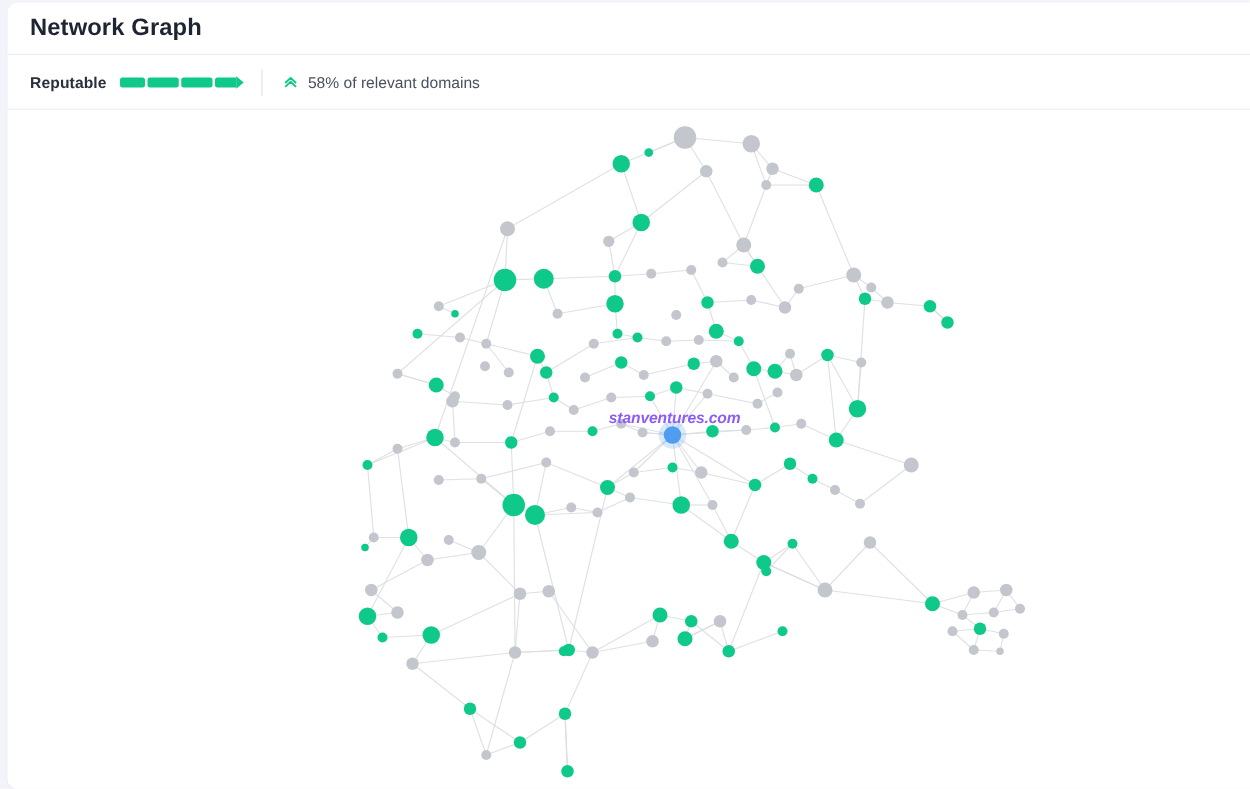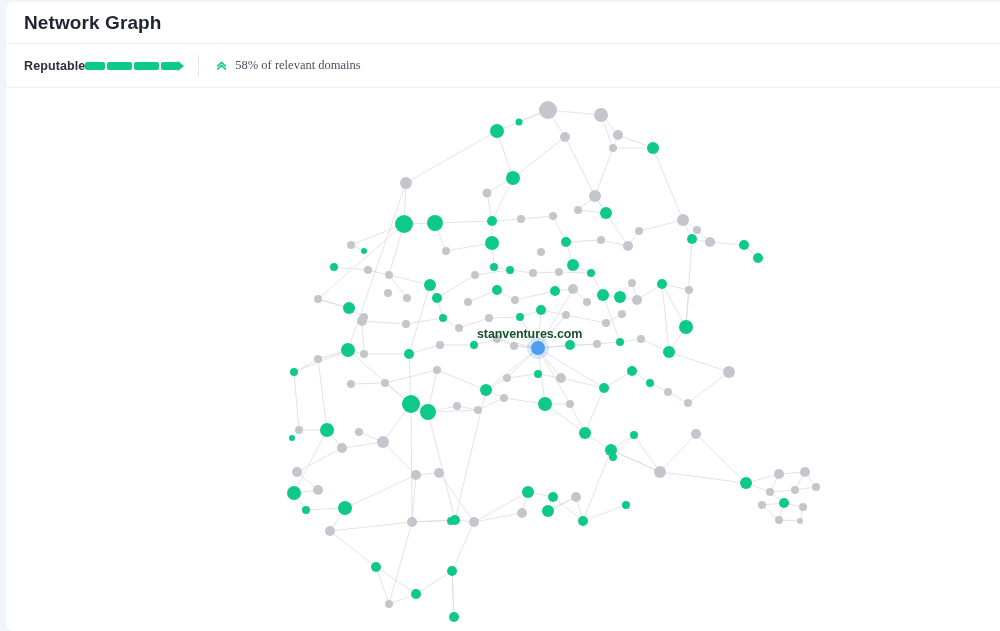--- a/index.html
+++ b/index.html
@@ -45,21 +45,21 @@
     display: flex;
     align-items: center;
     padding: 0 0 0 18px;
     border-bottom: 1px solid #eceef3;
     box-sizing: border-box;
   }
   .legend-label {
     font-size: 12.5px;
     font-weight: bold;
     color: #2a2f3c;
-    margin-right: 0;
+    margin-right: 11px;
     letter-spacing: 0.1px;
   }
   .seg-track {
     display: flex;
     align-items: center;
     gap: 2px;
     height: 9px;
   }
   .seg {
     height: 8px;
@@ -88,21 +88,20 @@
   .v-divider {
     width: 1px;
     height: 22px;
     background: #e3e6ed;
     margin: 0 16px 0 20px;
   }
   .legend-stat {
     display: flex;
     align-items: center;
     gap: 7px;
-    font-family: Liberation Serif, serif;
   }
   .chev-icon {
     display: block;
     width: 13px;
     height: 13px;
   }
   .legend-stat-text {
     font-size: 12.5px;
     color: #4a505f;
   }
@@ -533,16 +532,16 @@
           <circle cx="778" cy="415" r="5" fill="#0fc98a"></circle>
           <circle cx="756" cy="417" r="4" fill="#c3c6cd"></circle>
           <circle cx="797" cy="419" r="4" fill="#c3c6cd"></circle>
           <circle cx="773" cy="432" r="4" fill="#c3c6cd"></circle>
           <circle cx="794" cy="433" r="3" fill="#c3c6cd"></circle>
           <circle cx="620" cy="417" r="4" fill="#0fc98a"></circle>
         </g>
         <circle cx="532" cy="260" r="11" fill="#4f9cf0" fill-opacity="0.22"></circle>
         <circle cx="532" cy="260" r="7" fill="#4f9cf0"></circle>
       </svg>
-    <div class="center-label" id="center-label" style="left: 471px; top: 239px; color: #14532d;">stanventures.com</div>
+    <div class="center-label" id="center-label" style="left: 481px; top: 239px; color: #8b5cf6; font-style: italic;">stanventures.com</div>
   </div>
 
 </div>
 
 </body></html>

